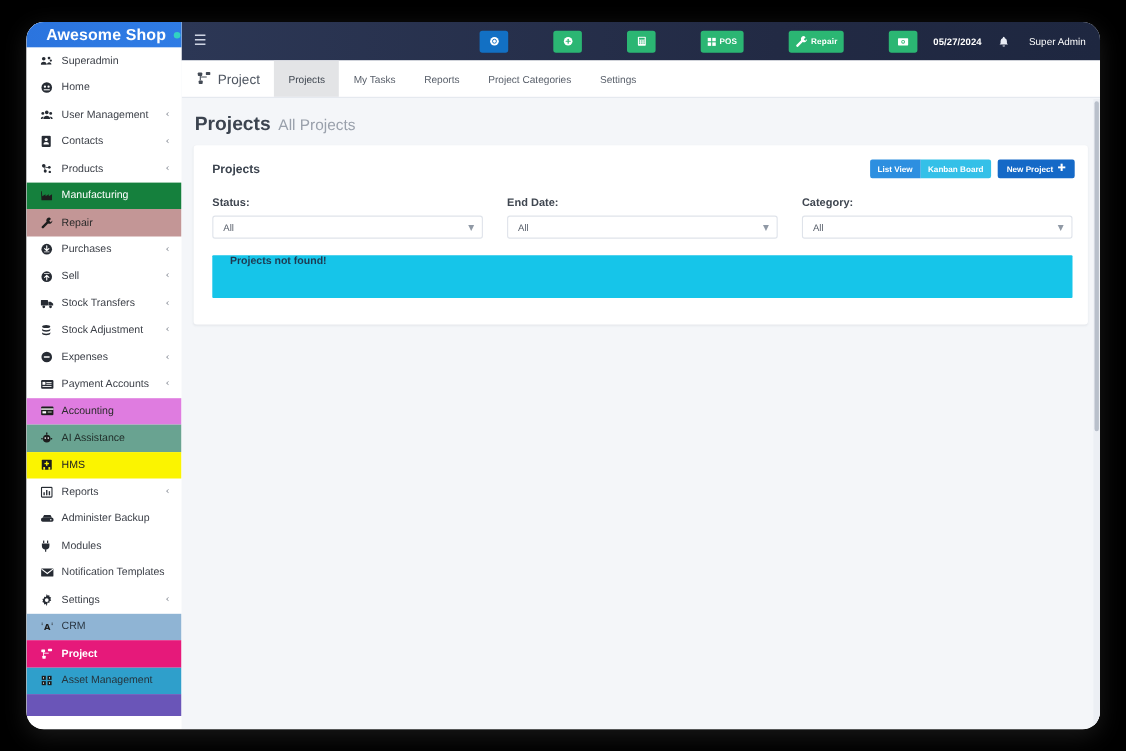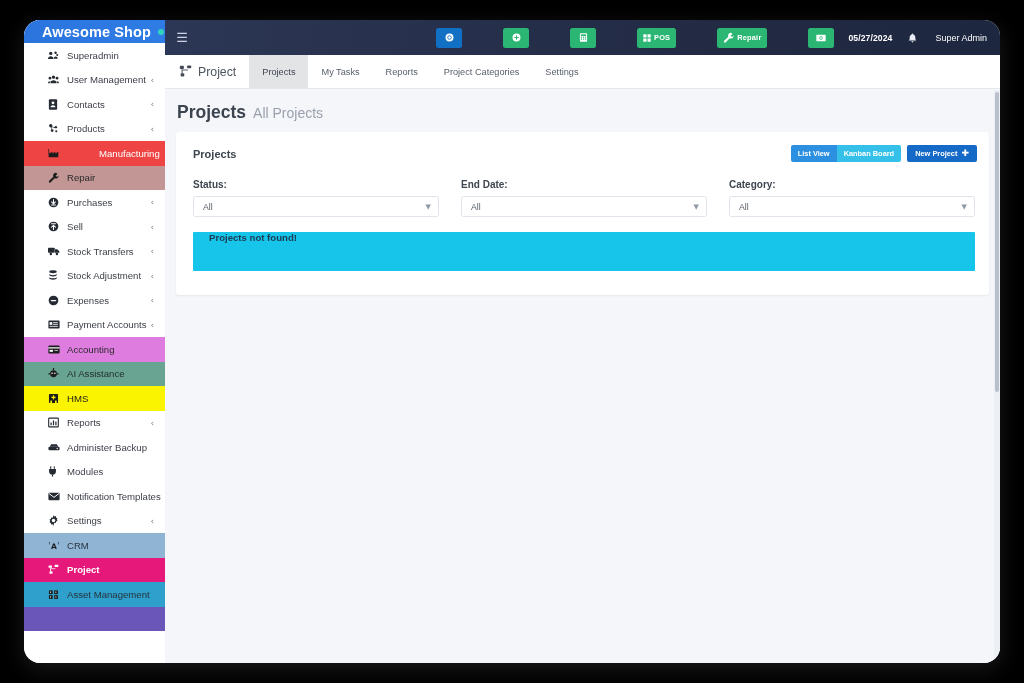--- a/index.html
+++ b/index.html
@@ -36,39 +36,39 @@
     letter-spacing: .1px;
   }
   #brand .dot {
     width: 6px; height: 6px; border-radius: 50%;
     background: #32d2c2; margin-left: 7px; display: inline-block;
   }
   .side-scroll { height: 608px; overflow: hidden; }
   .side-item {
     display: flex; align-items: center;
     height: 24.5px;
-    padding-left: 24px;
+    padding-left: 13px;
     font-size: 9.6px;
     color: #3b3f47;
     cursor: pointer;
     white-space: nowrap;
     position: relative;
   }
   .side-item .ic {
     width: 17px; flex: 0 0 17px;
     display: flex; align-items: center; justify-content: flex-start;
     color: #262b33;
   }
   .side-item .ic svg { display: block; }
   .side-item .lbl { flex: 1 1 auto; padding-left: 2px; }
   .side-item .car {
     font-size: 9px; color: #7b818c; padding-right: 11px;
     font-family: "DejaVu Sans", sans-serif;
   }
-  .side-item.hl-orange { background: #ef4444; color: #ffffff; gap: 32px; }
+  .side-item.hl-orange { background: #15803d; color: #ffffff; }
   .side-item.hl-orange .ic { color: #1d1d1d; }
   .side-item.hl-rose   { background: #c39696; color: #2a2a2a; }
   .side-item.hl-rose .ic { color: #1d1d1d; }
   .side-item.hl-magenta{ background: #df7ce0; color: #2b2b2b; }
   .side-item.hl-magenta .ic { color: #1d1d1d; }
   .side-item.hl-teal   { background: #69a391; color: #22302c; }
   .side-item.hl-teal .ic { color: #1d1d1d; }
   .side-item.hl-yellow { background: #fbf400; color: #232323; }
   .side-item.hl-yellow .ic { color: #1d1d1d; }
   .side-item.hl-steel  { background: #8fb4d4; color: #2a3642; }
@@ -223,20 +223,31 @@
           <span class="ic">
             <svg width="11" height="11" viewBox="0 0 16 16" fill="currentColor">
               <circle cx="4" cy="5" r="2.4"></circle>
               <circle cx="11" cy="4" r="1.8"></circle>
               <path d="M0 13c0-2.4 1.8-4 4-4s4 1.6 4 4z"></path>
               <path d="M8.2 12.6c.2-1.9 1.5-3.1 3-3.1 1.6 0 2.8 1.2 3 3.1z"></path>
               <circle cx="13.4" cy="7.4" r="1.5"></circle>
             </svg>
           </span>
           <span class="lbl">Superadmin</span>
+        </div>
+        <div class="side-item">
+          <span class="ic">
+            <svg width="11" height="11" viewBox="0 0 16 16" fill="currentColor">
+              <circle cx="8" cy="8" r="7"></circle>
+              <circle cx="5.6" cy="7" r="1.5" fill="#fff"></circle>
+              <circle cx="10.4" cy="7" r="1.5" fill="#fff"></circle>
+              <rect x="4" y="10.4" width="8" height="1.4" fill="#fff"></rect>
+            </svg>
+          </span>
+          <span class="lbl">Home</span>
         </div>
         <div class="side-item">
           <span class="ic">
             <svg width="11" height="11" viewBox="0 0 16 16" fill="currentColor">
               <circle cx="8" cy="4.6" r="2.4"></circle>
               <circle cx="2.8" cy="6" r="1.9"></circle>
               <circle cx="13.2" cy="6" r="1.9"></circle>
               <path d="M3.4 13.4c0-2.6 2-4.3 4.6-4.3s4.6 1.7 4.6 4.3z"></path>
               <path d="M0 13.4c0-1.8 1.1-3 2.7-3 .5 0 .9.1 1.3.3-.9.7-1.5 1.7-1.7 2.7z"></path>
               <path d="M16 13.4c0-1.8-1.1-3-2.7-3-.5 0-.9.1-1.3.3.9.7 1.5 1.7 1.7 2.7z"></path>

